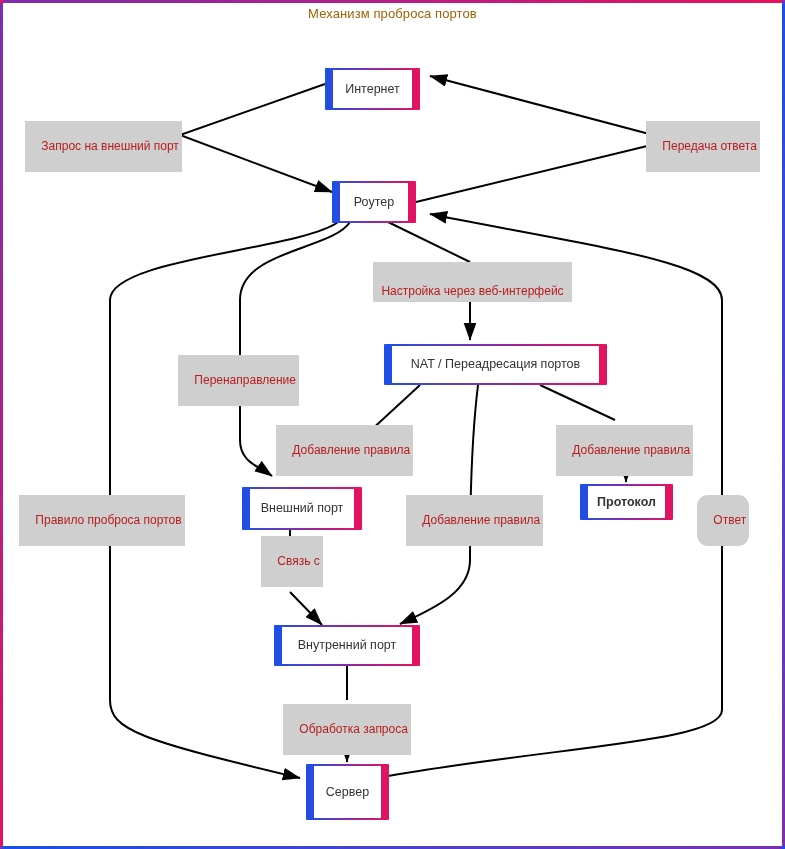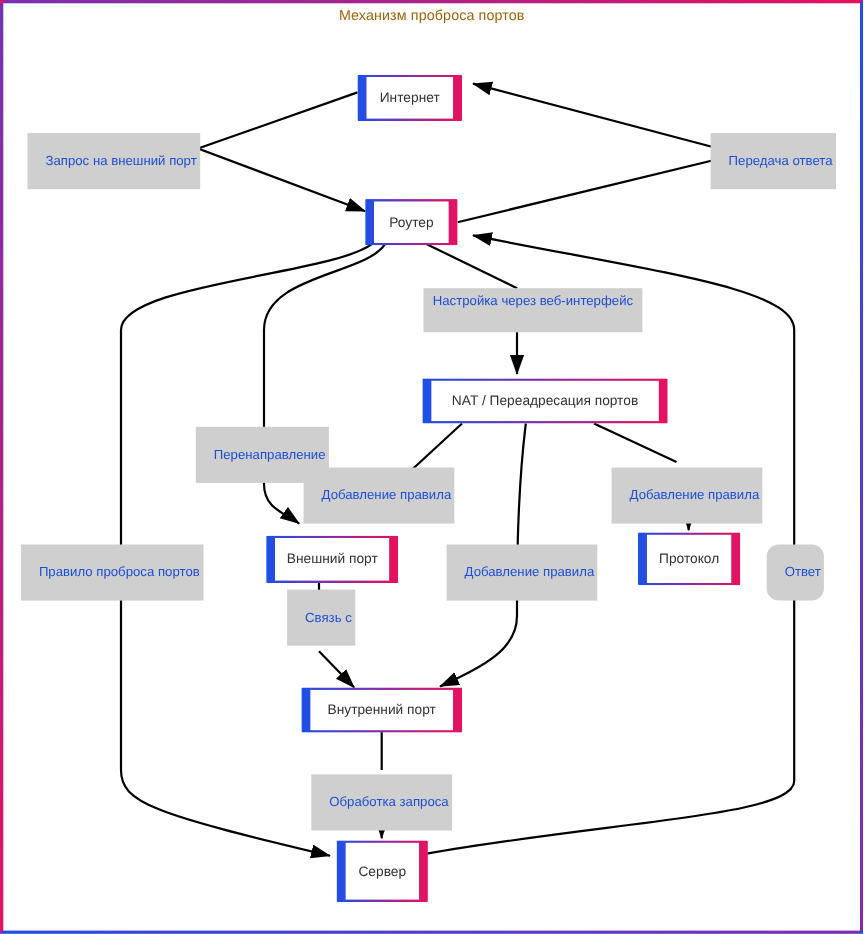--- a/index.html
+++ b/index.html
@@ -73,21 +73,21 @@
     background-origin: border-box;
     background-clip: content-box, border-box;
     padding: 0 6px;
     line-height: 1.2;
     z-index: 3;
   }
   
   .edge-label {
     position: absolute;
     background: #cfcfcf;
-    color: #1d4ed8;
+    color: #b91c1c;
     font-size: 12px;
     line-height: 1.35;
     padding: 1px 3px;
     white-space: pre;
     text-align: center;
     z-index: 4;
     box-sizing: border-box;
   }
   .edge-label.two-line {
     white-space: normal;
@@ -146,45 +146,45 @@
   </div>
 
   <div class="node" style="left:384px; top:344px; width:223px; height:41px;">
     <span>NAT / Переадресация портов</span>
   </div>
 
   <div class="node" style="left:242px; top:487px; width:120px; height:43px;">
     <span>Внешний порт</span>
   </div>
 
-  <div class="node" style="left:580px; top:484px; width:93px; height:48px;">
+  <div class="node" style="left:580px; top:484px; width:93px; height:36px;font-weight:bold;">
     <span>Протокол</span>
   </div>
 
   <div class="node" style="left:274px; top:625px; width:146px; height:41px;">
     <span>Внутренний порт</span>
   </div>
 
   <div class="node" style="left:306px; top:764px; width:83px; height:56px;">
     <span>Сервер</span>
   </div>
 
   <div class="edge-label" style="left:25px; top:121px;">
     <span>Запрос на внешний порт</span>
   </div>
 
   <div class="edge-label" style="left:646px; top:121px;">
     <span>Передача ответа</span>
   </div>
 
-  <div class="edge-label two-line" style="left:385px; top:262px; width:199px; height:40px; display:flex; align-items:flex-start; justify-content:center;">
+  <div class="edge-label two-line" style="left:373px; top:262px; width:199px; height:40px; display:flex; align-items:flex-end; justify-content:center;">
     <span>Настройка через веб-интерфейс</span>
   </div>
 
-  <div class="edge-label" style="left:178px; top:355px;margin-top:33px;">
+  <div class="edge-label" style="left:178px; top:355px;">
     <span>Перенаправление</span>
   </div>
 
   <div class="edge-label" style="left:276px; top:425px;">
     <span>Добавление правила</span>
   </div>
 
   <div class="edge-label" style="left:556px; top:425px;">
     <span>Добавление правила</span>
   </div>

